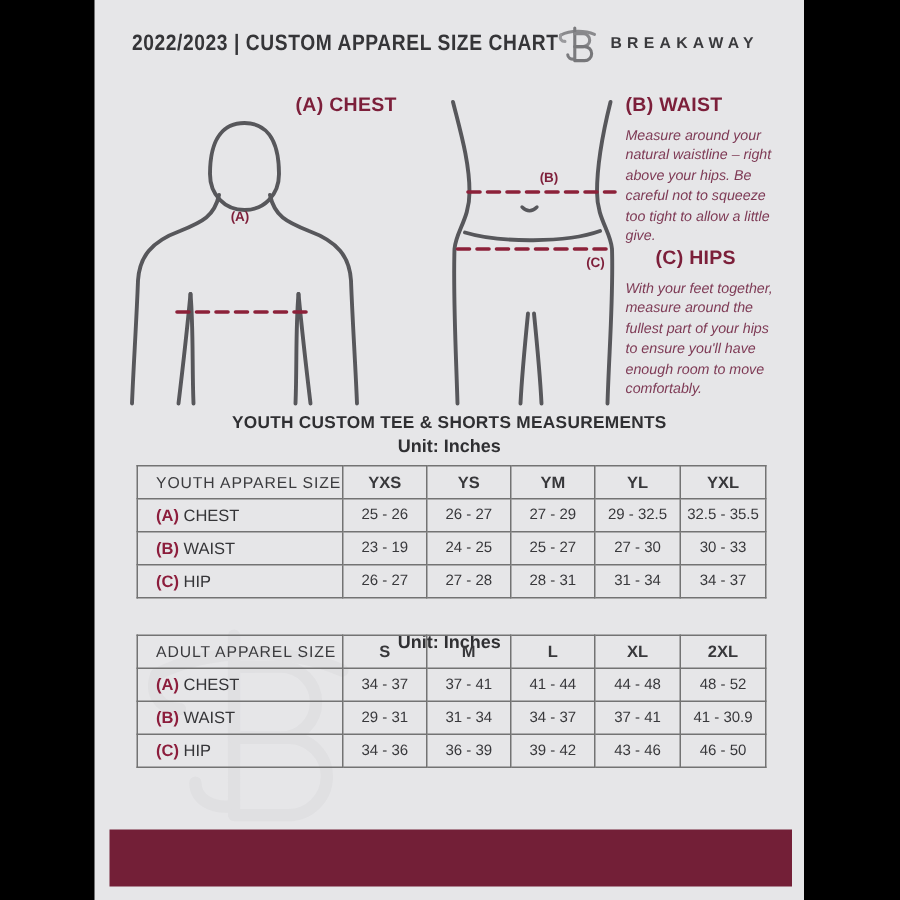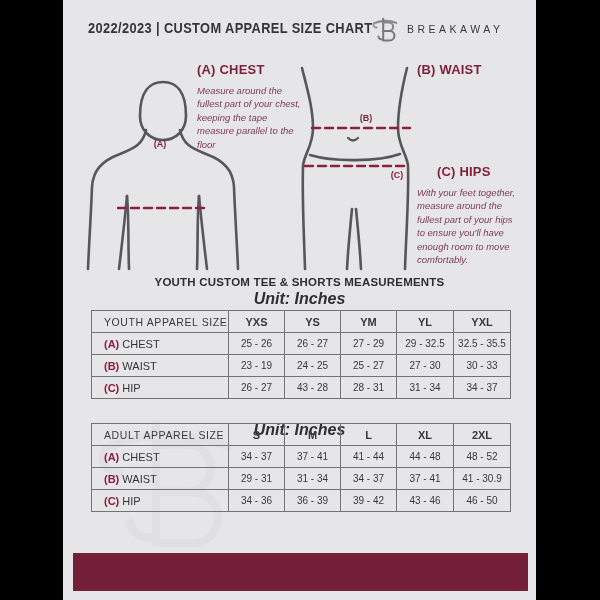--- a/index.html
+++ b/index.html
@@ -3,33 +3,33 @@
 <meta charset="utf-8">
 <style>
   html,body{margin:0;padding:0;}
   body{width:600px;height:600px;background:#000;font-family:"Liberation Sans",sans-serif;position:relative;overflow:hidden;}
   .doc{position:absolute;left:63px;top:0;width:473px;height:600px;background:#e6e6e8;overflow:hidden;}
 
   .header-title{position:absolute;left:25px;top:20px;font-size:13.5px;font-weight:bold;color:#353538;
     letter-spacing:.4px;transform:scale(.95,1.1);transform-origin:left top;white-space:nowrap;}
   .brand{position:absolute;left:308px;top:14px;display:flex;align-items:center;gap:6px;}
   .brand svg{display:block;}
-  .brand-name{font-size:10.5px;font-weight:normal;color:#3a3a3d;letter-spacing:3.5px;white-space:nowrap;}
+  .brand-name{font-size:10.5px;font-weight:bold;color:#3a3a3d;letter-spacing:3.5px;white-space:nowrap;}
 
   .diagram-area{position:absolute;left:0;top:0;width:473px;height:290px;}
   .fig{position:absolute;top:58px;}
   .fig-left{left:10px;}
   .fig-mid{left:225px;}
   .marker{position:absolute;width:26px;text-align:center;font-size:9px;font-weight:bold;color:#7e1f3a;}
 
   .m-head{position:absolute;font-size:13px;font-weight:bold;color:#7c1f3a;letter-spacing:.2px;white-space:nowrap;}
   .m-desc{position:absolute;font-size:9.5px;font-style:italic;color:#7e3a55;line-height:13.4px;}
 
   .tbl-title{position:absolute;width:473px;text-align:center;font-size:11.5px;font-weight:bold;color:#2f2f32;letter-spacing:.2px;}
-  .tbl-unit{position:absolute;width:473px;text-align:center;font-size:16px;font-style:italic;font-weight:bold;color:#2f2f32;}
+  .tbl-unit{position:absolute;width:473px;text-align:center;font-size:12px;font-weight:bold;color:#2f2f32;}
 
   table.size{position:absolute;left:28px;width:419px;border-collapse:collapse;table-layout:fixed;z-index:2;}
   table.size td{border:1px solid #737373;height:21px;padding:0;text-align:center;font-size:10px;color:#38383b;background:transparent;}
   table.size td.lbl{text-align:left;padding-left:12px;font-size:10.5px;letter-spacing:.6px;color:#3a3a3d;}
   table.size td.sizehdr{font-weight:bold;font-size:11px;}
   table.size td.rowlbl{text-align:left;padding-left:12px;font-size:11px;}
   .key{color:#8c1d3c;font-weight:bold;}
   .rowname{color:#353538;margin-top:25px;}
 
   .watermark{position:absolute;left:26px;top:398px;opacity:.45;z-index:1;}
@@ -81,23 +81,23 @@
       <path d="M 68,151 C 70,171 72,191 73,211"></path>
       <line x1="24" y1="70" x2="122" y2="70" stroke="#8c2139" stroke-width="2.4" stroke-dasharray="8 5"></line>
       <line x1="17" y1="108" x2="120" y2="108" stroke="#8c2139" stroke-width="2.4" stroke-dasharray="8 5"></line>
     </svg>
 
     <span class="marker" style="left:84px;top:139px">(A)</span>
     <span class="marker" style="left:290px;top:113px">(B)</span>
     <span class="marker" style="left:321px;top:170px">(C)</span>
 
     <div class="m-head" style="left:134px;top:62px">(A) CHEST</div>
-    <div class="m-desc" style="left:134px;top:84px;width:104px">Measure around the fullest part of your chest, keeping the tape measure parallel to the floor</div>
 
     <div class="m-head" style="left:354px;top:62px">(B) WAIST</div>
+    <div class="m-desc" style="left:354px;top:84px;width:100px">Measure around your natural waistline – right above your hips. Be careful not to squeeze too tight to allow a little give.</div>
 
     <div class="m-head" style="left:374px;top:164px">(C) HIPS</div>
     <div class="m-desc" style="left:354px;top:186px;width:104px">With your feet together, measure around the fullest part of your hips to ensure you'll have enough room to move comfortably.</div>
   </div>
 
   <span class="watermark">
     <svg width="165" height="165" viewBox="0 0 32 32" fill="none" stroke="#d9d9db" stroke-width="1.6" stroke-linecap="round">
       <path d="M3 10 C 10 6.5, 20 6.5, 27 9.5"></path>
       <path d="M3 10 c -1 2.5, .5 4.5, 3 4.5"></path>
       <path d="M13 5 v 22 c -3 .5 -5 -1 -5 -3"></path>
@@ -139,21 +139,21 @@
       <td class="rowlbl"><span class="key">(B)</span> <span class="rowname">WAIST</span></td>
       <td>23 - 19</td>
       <td>24 - 25</td>
       <td>25 - 27</td>
       <td>27 - 30</td>
       <td>30 - 33</td>
     </tr>
     <tr>
       <td class="rowlbl"><span class="key">(C)</span> <span class="rowname">HIP</span></td>
       <td>26 - 27</td>
-      <td>43 - 28</td>
+      <td>27 - 28</td>
       <td>28 - 31</td>
       <td>31 - 34</td>
       <td>34 - 37</td>
     </tr>
   </tbody>
     </table>
 
   <div class="tbl-unit" style="top:421px">Unit: Inches</div>
 
   <table class="size" style="top:423px">

